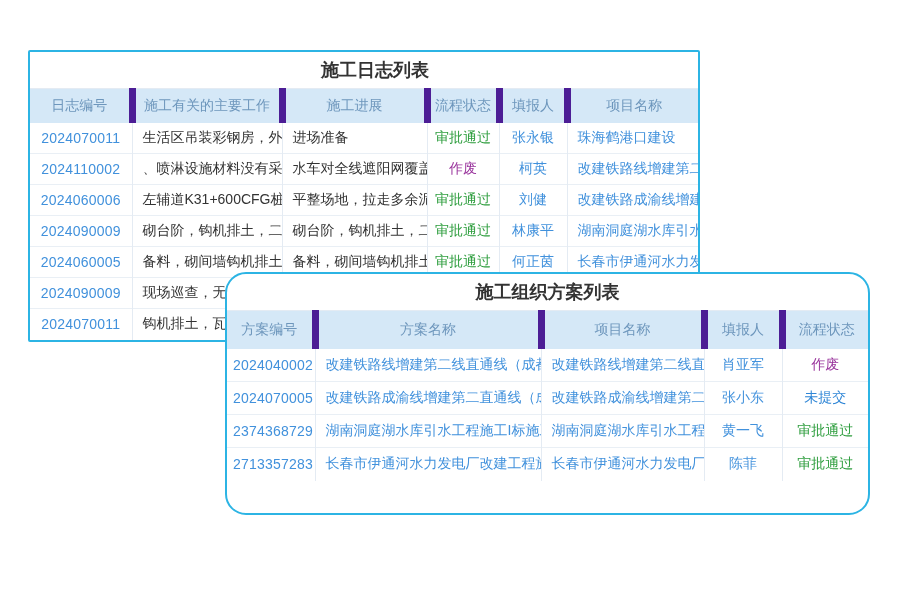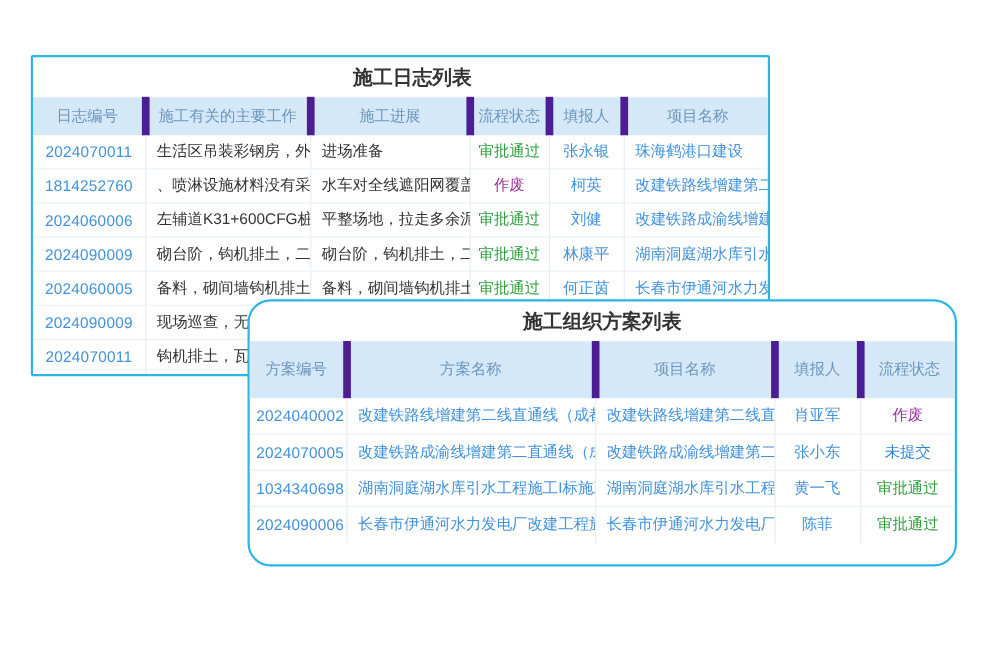--- a/index.html
+++ b/index.html
@@ -14,21 +14,21 @@
   .card-title { display:flex; align-items:center; justify-content:center;
     font-size:18px; font-weight:bold; color:#333; }
   .card-log  .card-title { height:36px;padding-left:22px; }
   .card-plan .card-title { height:36px; }
 
   table { border-collapse:collapse; table-layout:fixed; width:100%; }
   th { background:#d5e8f7; color:#6d96bc; font-weight:normal; font-size:14px;
        text-align:center; border-left:7px solid #4c1d95; }
   th:first-child { border-left:none; }
   .card-log  th { height:34px; }
-  .card-plan th { height:51px; }
+  .card-plan th { height:38px; }
 
   td { font-size:14px; color:#333; height:31px; border-top:1px solid #e9eff5;
        border-left:1px solid #e4ebf3; white-space:nowrap; overflow:hidden;
        padding:0 6px; }
   td:first-child { border-left:none; }
   .card-plan td { height:33px; }
   tbody tr:first-child td { border-top:none; }
   table { border-top:1px solid #e4ebf3; }
 
   .c { text-align:center; }
@@ -65,21 +65,21 @@
       <tbody>
         <tr>
           <td class="c num">2024070011</td>
           <td class="l">生活区吊装彩钢房，外雇...</td>
           <td class="l">进场准备</td>
           <td class="c" style="color: rgb(47, 158, 63);">审批通过</td>
           <td class="c link">张永银</td>
           <td class="l link">珠海鹤港口建设</td>
         </tr>
         <tr>
-          <td class="c num">1814252760</td>
+          <td class="c num">2024110002</td>
           <td class="l">、喷淋设施材料没有采购...</td>
           <td class="l">水车对全线遮阳网覆盖点...</td>
           <td class="c" style="color: rgb(153, 51, 156);">作废</td>
           <td class="c link">柯英</td>
           <td class="l link">改建铁路线增建第二线...</td>
         </tr>
         <tr>
           <td class="c num">2024060006</td>
           <td class="l">左辅道K31+600CFG桩...</td>
           <td class="l">平整场地，拉走多余泥土...</td>
@@ -151,28 +151,28 @@
           <td class="c" style="color: rgb(153, 51, 156);">作废</td>
         </tr>
         <tr>
           <td class="c num">2024070005</td>
           <td class="l link">改建铁路成渝线增建第二直通线（成渝枢...</td>
           <td class="l link">改建铁路成渝线增建第二...</td>
           <td class="c link">张小东</td>
           <td class="c" style="color: rgb(47, 134, 214); text-align: center;">未提交</td>
         </tr>
         <tr>
-          <td class="c num">1034340698</td>
+          <td class="c num">2374368729</td>
           <td class="l link">湖南洞庭湖水库引水工程施工I标施工组织...</td>
           <td class="l link">湖南洞庭湖水库引水工程...</td>
           <td class="c link">黄一飞</td>
           <td class="c" style="color: rgb(47, 158, 63);">审批通过</td>
         </tr>
         <tr>
-          <td class="c num">2024090006</td>
+          <td class="c num">2713357283</td>
           <td class="l link">长春市伊通河水力发电厂改建工程施工组...</td>
           <td class="l link">长春市伊通河水力发电厂...</td>
           <td class="c link">陈菲</td>
           <td class="c" style="color: rgb(47, 158, 63);">审批通过</td>
         </tr>
       </tbody>
     </table>
   </div>
 
 </div>

